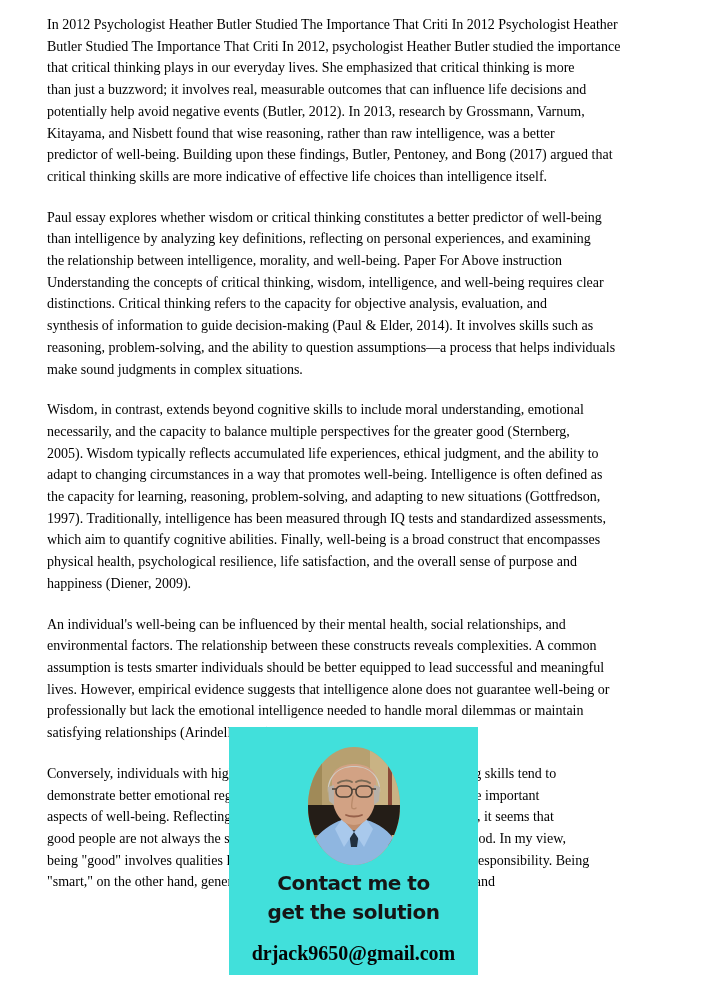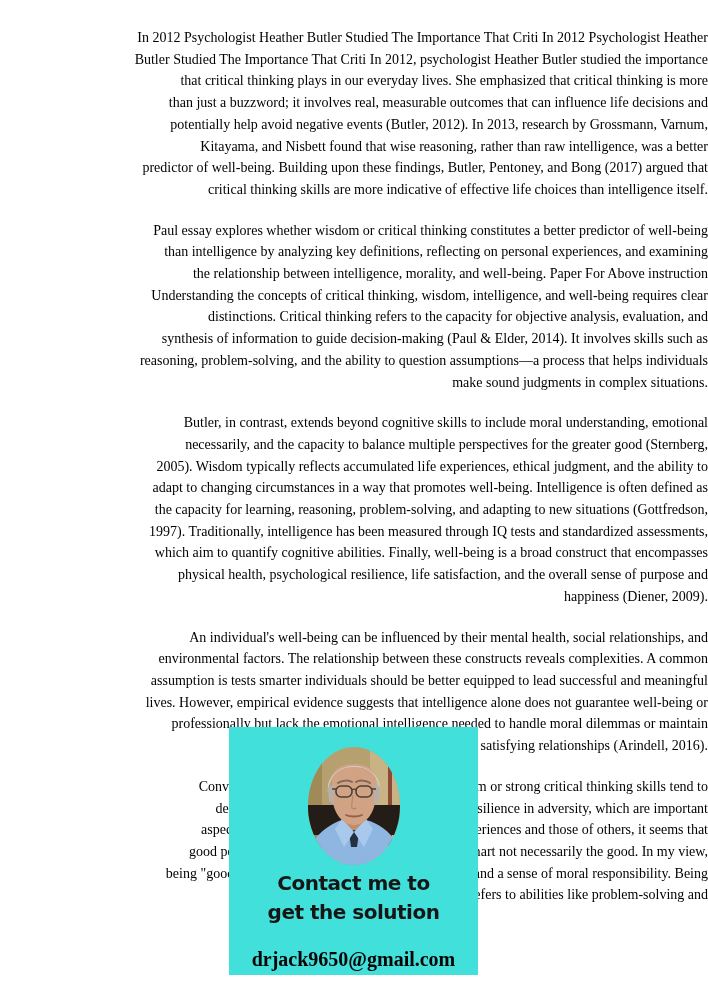--- a/index.html
+++ b/index.html
@@ -11,23 +11,22 @@
     width: 708px;
     height: 1000px;
     position: relative;
     overflow: hidden;
     font-family: "Liberation Serif", serif;
     color: #000000;
   }
   .page {
     position: absolute;
     inset: 0;
-    padding: 27px 0 0 47px;
+    padding: 14px 0 0 47px;
     box-sizing: border-box;
-    text-align: right;
   }
   .para { margin: 0 0 19px 0; }
   .line {
     font-size: 14px;
     line-height: 21.7px;
     white-space: pre;
   }
   .overlay-card {
     position: absolute;
     left: 229px;
@@ -54,21 +53,21 @@
     letter-spacing: -0.5px;
     color: #161616;
     white-space: pre;
   }
   .contact-line.first { margin-top: 4px; }
   .contact-email {
     font-family: "Liberation Serif", serif;
     font-weight: 700;
     font-size: 20px;
     line-height: 29px;
-    margin-top: 18px;
+    margin-top: 12px;
     color: #050505;
     white-space: pre;
   }
 </style>
 </head>
 <body>
 
 <div class="page">
 
   <div class="para">
@@ -87,21 +86,21 @@
     <div class="line">than intelligence by analyzing key definitions, reflecting on personal experiences, and examining</div>
     <div class="line">the relationship between intelligence, morality, and well-being. Paper For Above instruction</div>
     <div class="line">Understanding the concepts of critical thinking, wisdom, intelligence, and well-being requires clear</div>
     <div class="line">distinctions. Critical thinking refers to the capacity for objective analysis, evaluation, and</div>
     <div class="line">synthesis of information to guide decision-making (Paul &amp; Elder, 2014). It involves skills such as</div>
     <div class="line">reasoning, problem-solving, and the ability to question assumptions—a process that helps individuals</div>
     <div class="line">make sound judgments in complex situations.</div>
   </div>
 
   <div class="para">
-    <div class="line">Butler, in contrast, extends beyond cognitive skills to include moral understanding, emotional</div>
+    <div class="line">Wisdom, in contrast, extends beyond cognitive skills to include moral understanding, emotional</div>
     <div class="line">necessarily, and the capacity to balance multiple perspectives for the greater good (Sternberg,</div>
     <div class="line">2005). Wisdom typically reflects accumulated life experiences, ethical judgment, and the ability to</div>
     <div class="line">adapt to changing circumstances in a way that promotes well-being. Intelligence is often defined as</div>
     <div class="line">the capacity for learning, reasoning, problem-solving, and adapting to new situations (Gottfredson,</div>
     <div class="line">1997). Traditionally, intelligence has been measured through IQ tests and standardized assessments,</div>
     <div class="line">which aim to quantify cognitive abilities. Finally, well-being is a broad construct that encompasses</div>
     <div class="line">physical health, psychological resilience, life satisfaction, and the overall sense of purpose and</div>
     <div class="line">happiness (Diener, 2009).</div>
   </div>
 

